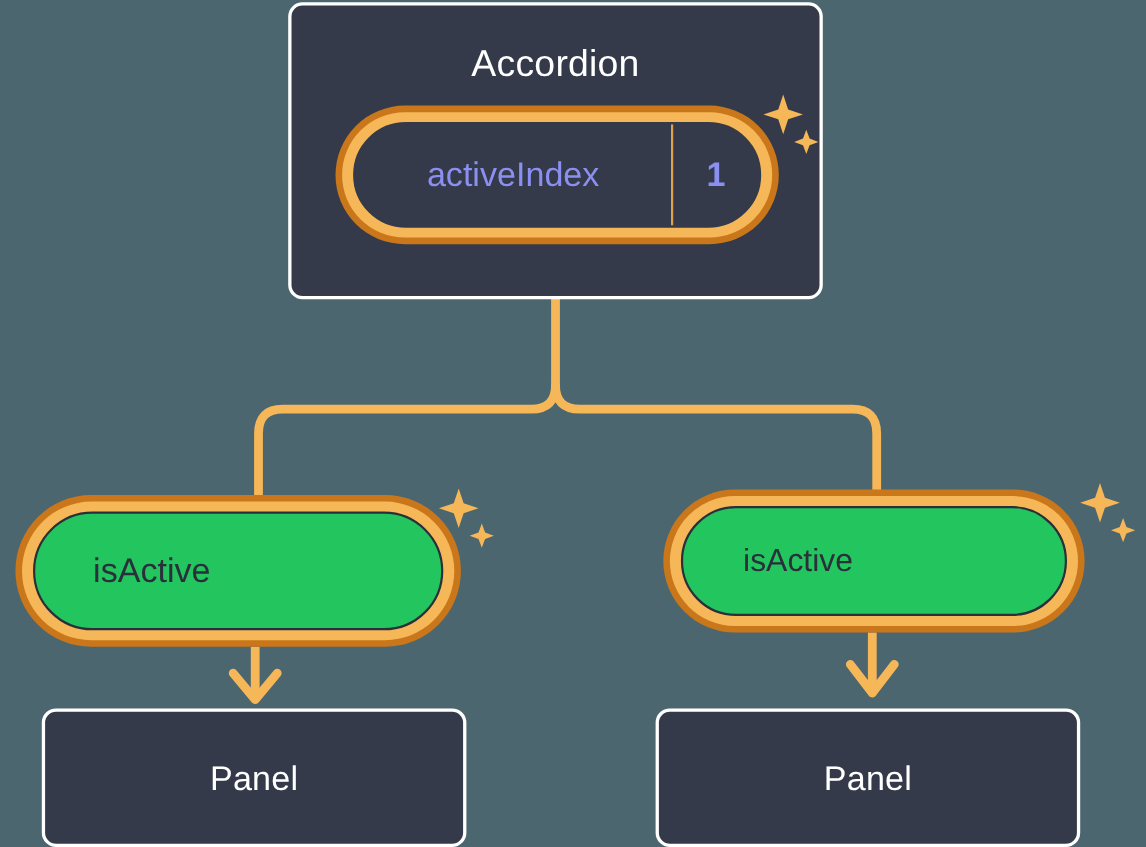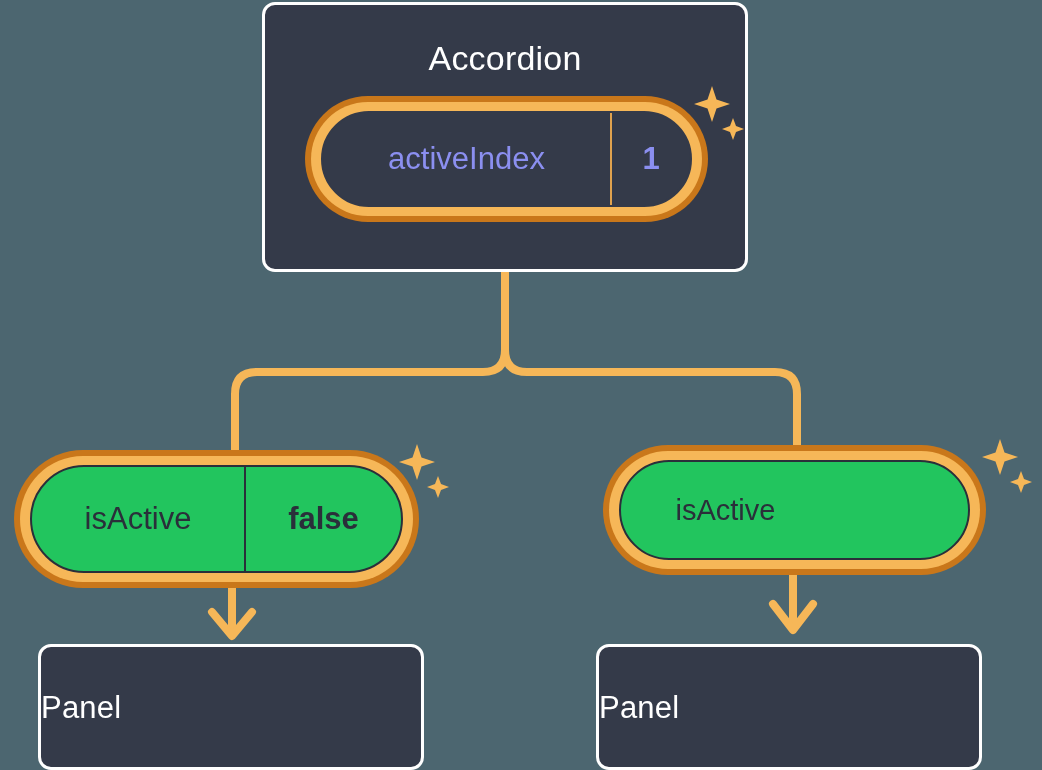--- a/index.html
+++ b/index.html
@@ -58,20 +58,21 @@
   #accordion-card .comp-title {
     margin-top: 36px;
   }
 
   .panel-card {
     width: 386px;
     height: 126px;
     top: 644px;
     display: flex;
     align-items: center;
+    justify-content: center;
   }
   #panel-card-left  { left: 38px; }
   #panel-card-right { left: 596px; }
   .panel-card .comp-title { font-size: 31px; }
 
   
   .pill-wrap {
     position: absolute;
     z-index: 3;
   }
@@ -221,21 +222,20 @@
       <path fill="#f6b758" d="M20 2 L24.5 15.5 L38 20 L24.5 24.5 L20 38 L15.5 24.5 L2 20 L15.5 15.5 Z"></path>
       <path fill="#f6b758" d="M41 34 L44 42 L52 45 L44 48 L41 56 L38 48 L30 45 L38 42 Z"></path>
     </svg>
   </div>
 
   <div class="pill-wrap pill-purple" id="pill-is-active-left">
     <div class="pill-ring-outer"></div>
     <div class="pill-ring-inner"></div>
     <div class="pill-body">
       <div class="pill-key">isActive</div>
-      <div class="pill-val">false</div>
     </div>
   </div>
 
   <div class="sparkle-group" id="sparkle-left-prop">
     <svg width="60" height="70" viewBox="0 0 60 70" xmlns="http://www.w3.org/2000/svg">
       <path fill="#f6b758" d="M20 2 L24.5 15.5 L38 20 L24.5 24.5 L20 38 L15.5 24.5 L2 20 L15.5 15.5 Z"></path>
       <path fill="#f6b758" d="M41 34 L44 42 L52 45 L44 48 L41 56 L38 48 L30 45 L38 42 Z"></path>
     </svg>
   </div>
 

